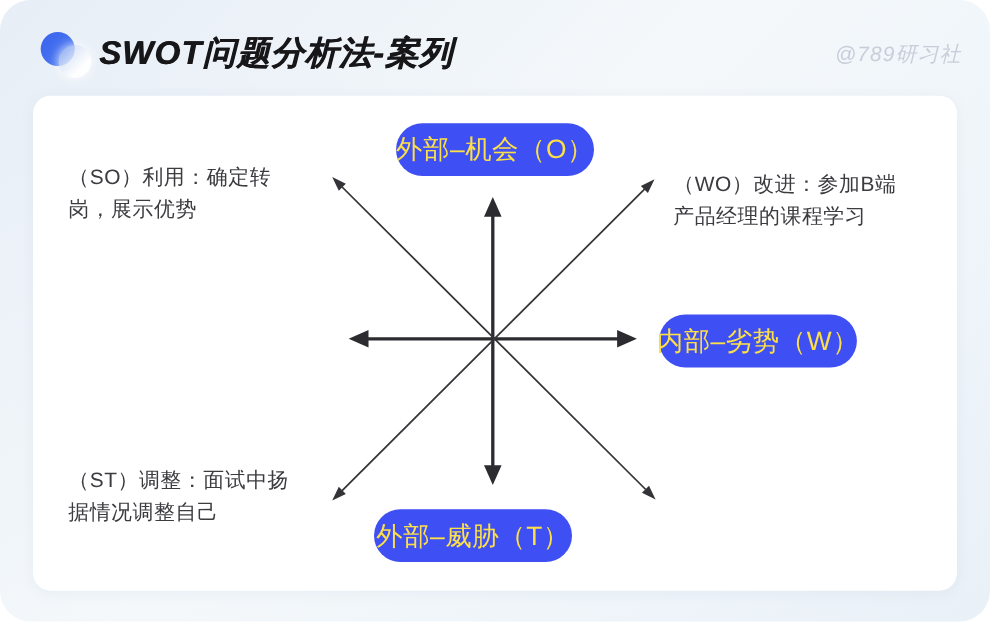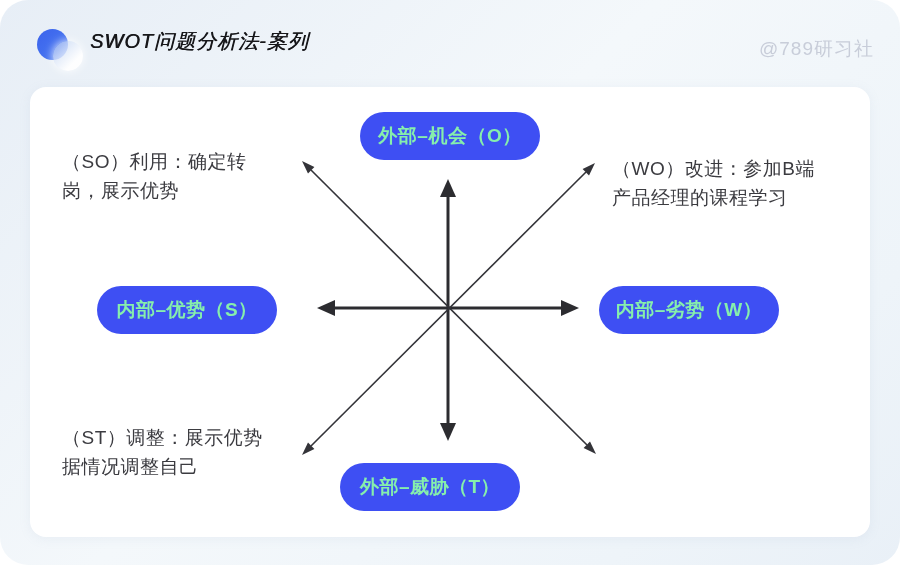--- a/index.html
+++ b/index.html
@@ -21,47 +21,48 @@
     background: linear-gradient(135deg, #3b63ec 0%, #4a7bf2 100%);
   }
   .logo-glass {
     position: absolute; left: 53px; top: 41px; width: 30px; height: 30px;
     border-radius: 50%;
     background: linear-gradient(135deg, rgba(176,200,242,0.60) 0%, rgba(255,255,255,0.95) 70%);
     box-shadow: 0 0 10px rgba(255,255,255,0.9);
   }
   .page-title {
     position: absolute; left: 90px; top: 28px;
-    font-size: 20px; font-weight: normal; font-style: italic;
+    font-size: 30px; font-weight: bold; font-style: italic;
     color: #17171a; letter-spacing: 1px;
     text-shadow: 0.6px 0 0 #17171a;
     white-space: nowrap;
   }
   .handle {
     position: absolute; right: 26px; top: 36px;
     font-size: 19px; color: #c8cdd9; letter-spacing: 1px;
     white-space: nowrap;
+    font-style: italic;
   }
 
   
   .card {
     position: absolute; left: 30px; top: 87px;
     width: 840px; height: 450px;
     background: #ffffff; border-radius: 16px;
     box-shadow: 0 2px 12px rgba(140,160,190,0.10);
   }
 
   
   .arrows-svg { position: absolute; inset: 0; pointer-events: none; }
 
   
   .pill {
     position: absolute; width: 180px; height: 48px;
     border-radius: 24px; background: #3e4ff3;
-    color: #86efac; font-size: 19px; font-weight: bold;
+    color: #fde047; font-size: 24px; font-weight: normal;
     display: flex; align-items: center; justify-content: center;
     white-space: nowrap; letter-spacing: 0.5px;
   }
   .pill-top    { left: 360px; top: 112px; }
   .pill-left   { left:  97px; top: 286px; }
   .pill-right  { left: 599px; top: 286px; }
   .pill-bottom { left: 340px; top: 463px; }
 
   
   .strategy {
@@ -101,24 +102,23 @@
     <line x1="311" y1="170" x2="587" y2="445" stroke="#333338" stroke-width="1.6"></line>
     <polygon points="302,161 308,173.4 314.4,167" fill="#333338"></polygon>
     <polygon points="596,454 583.6,448 590,441.6" fill="#333338"></polygon>
 
     <line x1="586" y1="172" x2="311" y2="446" stroke="#333338" stroke-width="1.6"></line>
     <polygon points="595,163 582.6,169 589,175.4" fill="#333338"></polygon>
     <polygon points="302,455 308,442.6 314.4,449" fill="#333338"></polygon>
   </svg>
 
   <div class="pill pill-top">外部–机会（O）</div>
-  <div class="pill pill-left">内部–优势（S）</div>
   <div class="pill pill-right">内部–劣势（W）</div>
   <div class="pill pill-bottom">外部–威胁（T）</div>
 
   <div class="strategy strategy-wo">（WO）改进：参加B端
 产品经理的课程学习</div>
   <div class="strategy strategy-so">（SO）利用：确定转
 岗，展示优势</div>
-  <div class="strategy strategy-st">（ST）调整：展示优势
+  <div class="strategy strategy-st">（ST）调整：面试中扬
 据情况调整自己</div>
 
 </div>
 
 </body></html>

